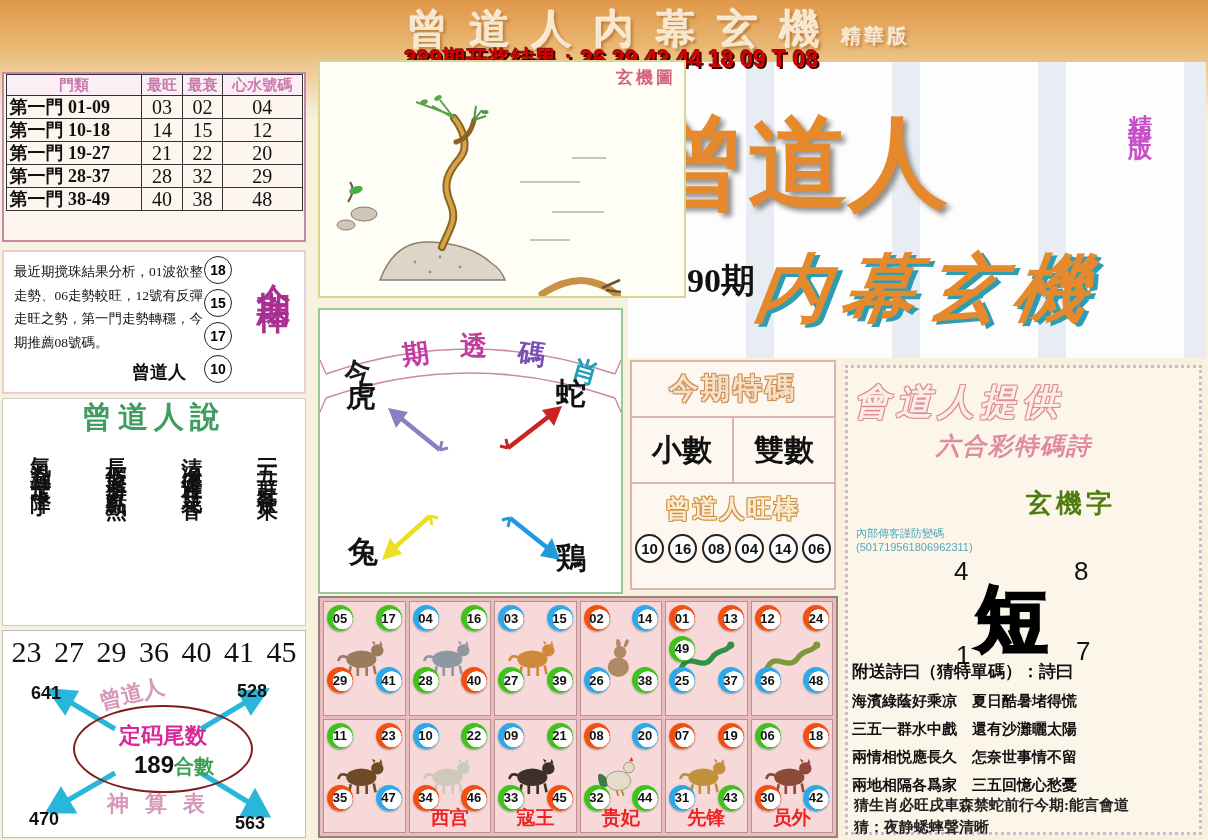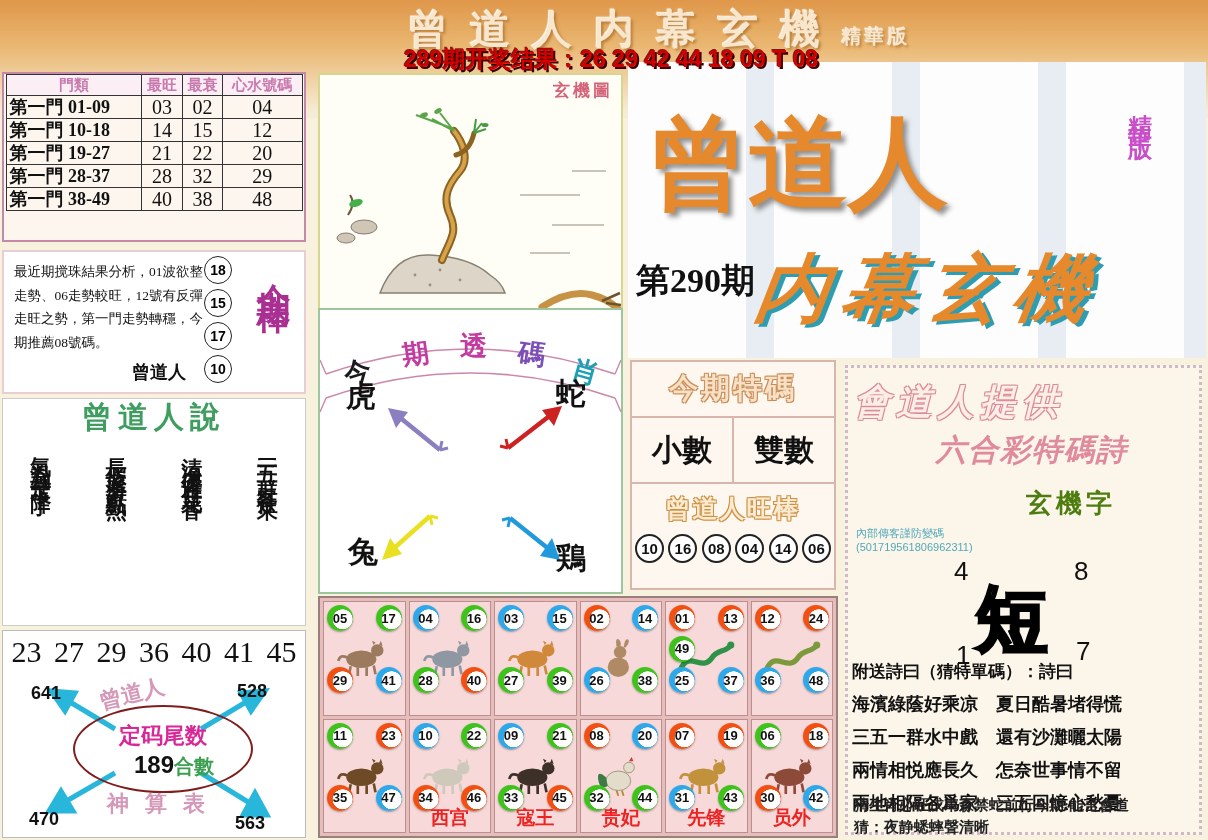--- a/index.html
+++ b/index.html
@@ -72,21 +72,21 @@
   #tail-ellipse .l1{margin-top:14px;font-size:22px;font-weight:bold;color:#d82898;
     font-family:"Liberation Sans",sans-serif;}
   #tail-ellipse .l2{font-size:24px;font-weight:bold;color:#111;padding-left:22px;
     font-family:"Liberation Sans",sans-serif;}
   #tail-ellipse .l2 .sum-lb{font-size:20px;color:#3aa050;}
   .tail-pink{position:absolute;font-size:22px;font-weight:bold;color:#d598b8;}
   .tail-corner{position:absolute;font-size:18px;font-weight:bold;color:#111;
     font-family:"Liberation Sans",sans-serif;}
 
   
-  #mystery-box{left:318px;top:73px;width:305px;height:238px;background:#fffef6;
+  #mystery-box{left:318px;top:60px;width:368px;height:238px;background:#fffef6;
     border:2px solid #d6d68e;box-sizing:border-box;}
   #mystery-label{position:absolute;right:8px;top:4px;font-size:17px;font-weight:bold;
     color:#d4647a;letter-spacing:3px;}
 
   
   #touma-box{left:318px;top:308px;width:305px;height:286px;background:#fff;
     border:2px solid #9cc79c;box-sizing:border-box;}
   .arch-ch{position:absolute;font-size:27px;font-weight:bold;}
   .zd{position:absolute;font-size:30px;font-weight:bold;color:#111;}
 
@@ -123,32 +123,32 @@
   .sp-ball{width:29px;height:29px;border:2px solid #222;border-radius:50%;background:#fff;
     display:flex;align-items:center;justify-content:center;box-sizing:border-box;
     font:bold 15px "Liberation Sans",sans-serif;color:#111;}
 
   
   #right-panel{left:845px;top:365px;width:357px;height:470px;background:#fcf6ea;
     border:3px dotted #cfb8c8;box-sizing:border-box;}
   #rp-provide{position:absolute;left:6px;top:10px;font-size:36px;font-weight:bold;
     letter-spacing:6px;font-style:italic;color:#fbeee6;white-space:nowrap;
     text-shadow:1px 1px 0 #dd8a96,-1px -1px 0 #dd8a96,1px -1px 0 #dd8a96,-1px 1px 0 #dd8a96;}
-  #rp-poemtitle{position:absolute;left:88px;top:62px;font-size:30px;font-weight:bold;
+  #rp-poemtitle{position:absolute;left:88px;top:62px;font-size:24px;font-weight:bold;
     font-style:italic;color:#e08a9e;white-space:nowrap;letter-spacing:2px;}
   #rp-xuanji{position:absolute;left:178px;top:118px;font-size:26px;font-weight:bold;color:#4d7c0f;
     letter-spacing:4px;}
   .rp-note{position:absolute;left:8px;color:#4fa8ba;font-size:11px;
     font-family:"Liberation Sans",sans-serif;}
   .rp-num{position:absolute;font-size:26px;color:#111;font-family:"Liberation Sans",sans-serif;}
   #rp-big{position:absolute;left:128px;top:204px;font-size:72px;font-weight:bold;color:#fff;
     -webkit-text-stroke:3px #000;text-shadow:0 0 1px #000;}
   #rp-poem{position:absolute;left:4px;top:292px;width:348px;}
   #rp-poem .head{font-size:17px;font-weight:bold;color:#111;}
-  #rp-poem .pl{font-size:18px;font-weight:bold;color:#111;margin-top:9px;white-space:nowrap;}
+  #rp-poem .pl{font-size:15px;font-weight:bold;color:#111;margin-top:9px;white-space:nowrap;}
   .rp-foot{position:absolute;left:6px;font-size:15px;font-weight:bold;color:#222;white-space:nowrap;}
 </style>
 </head>
 <body>
 
 <div id="page">
 
   <div class="abs" id="banner-area"></div>
   <div class="abs" id="panel-bg"></div>
   <div class="abs" id="main-title"><span>曾道人内幕玄機</span><span class="ed">精華版</span></div>

